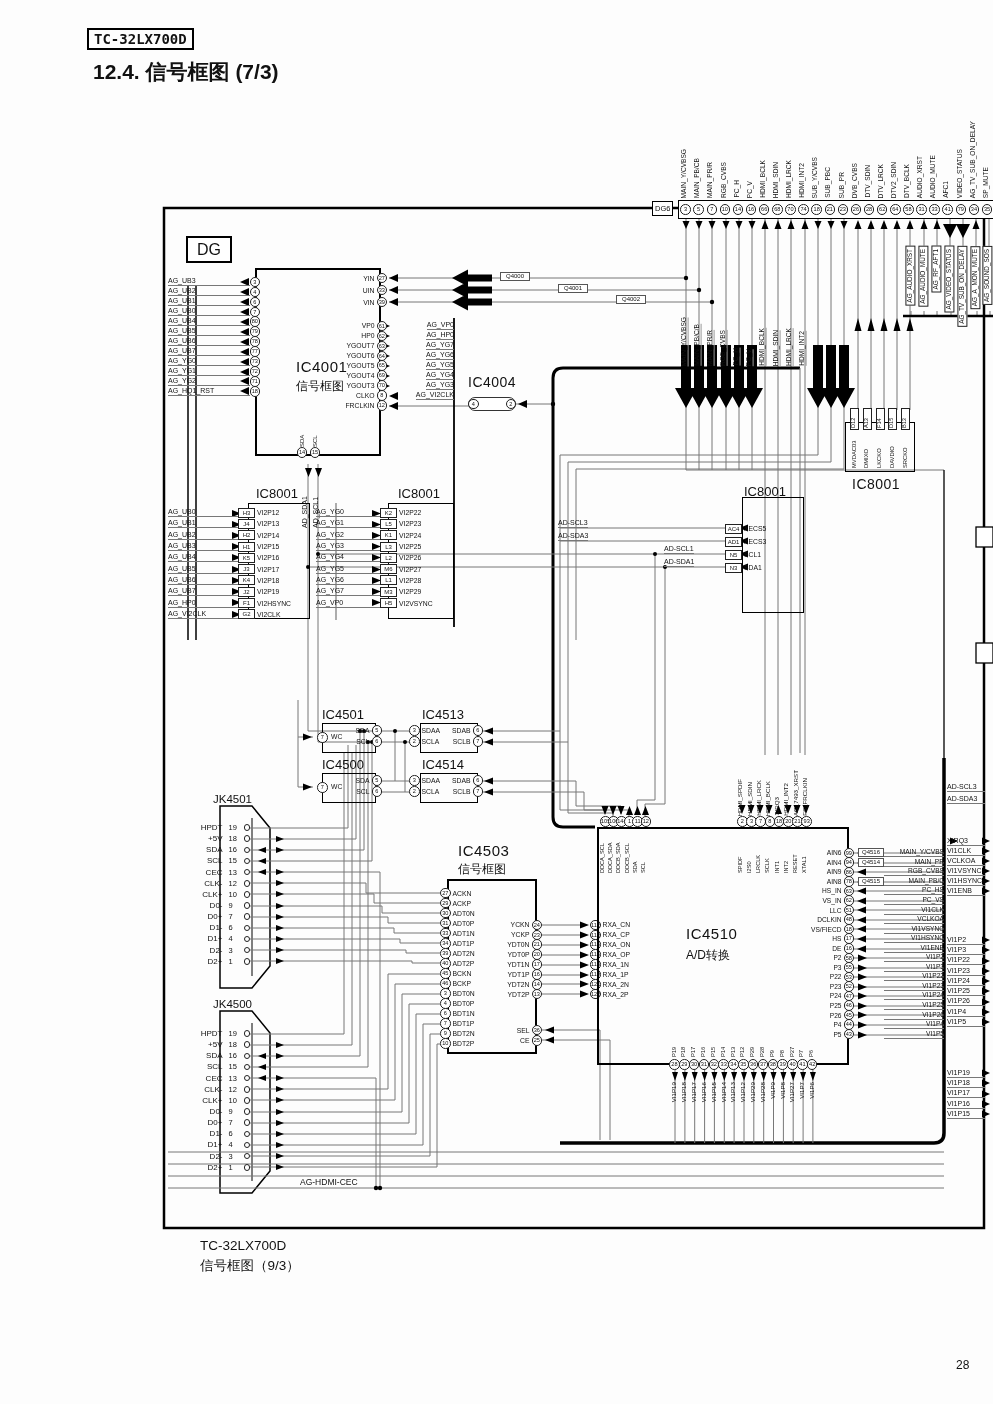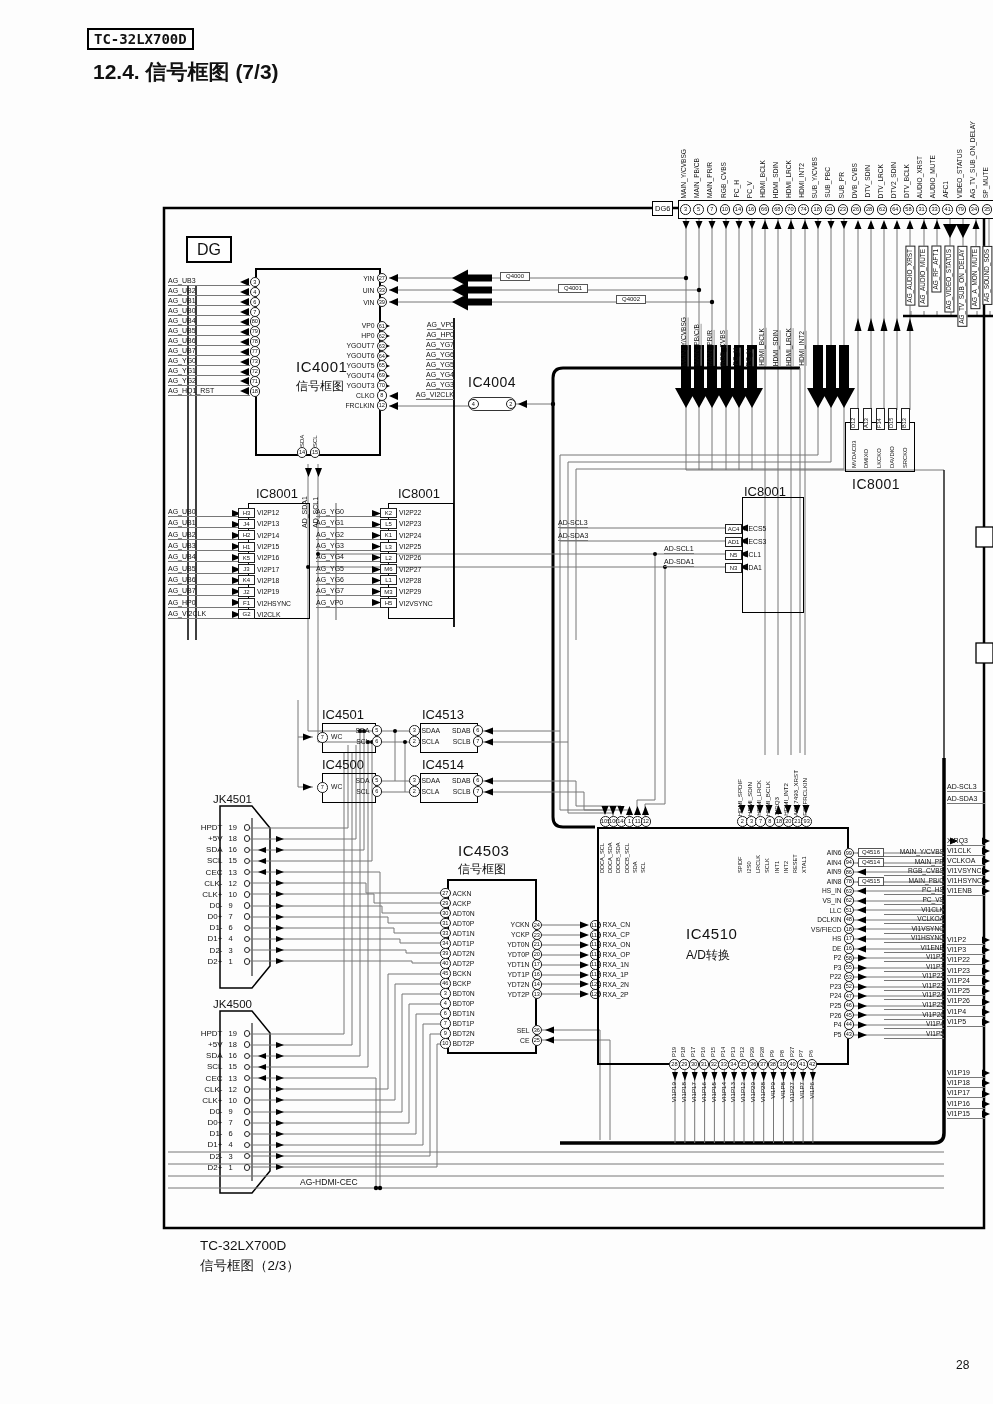--- a/index.html
+++ b/index.html
@@ -1551,16 +1551,16 @@
         <span class="sg" style="flex:1">VI1P16</span>
       </div>
       <div class="row" style="height:10.3px">
         <span class="sg" style="flex:1">VI1P15</span>
       </div>
     </div>
 
 <span class="blk" style="left:300px;top:1177px;font-size:8.5px">AG-HDMI-CEC</span>
 
 <div class="blk" style="left:200px;top:1238px;font-size:13.5px">TC-32LX700D</div>
-<div class="blk" style="left:200px;top:1257px;font-size:13.5px">信号框图（2/3）</div>
+<div class="blk" style="left:200px;top:1257px;font-size:13.5px">信号框图（9/3）</div>
 <div class="blk" style="left:956px;top:1358px;font-size:12px">28</div>
 
 </div>
 
 </body></html>

